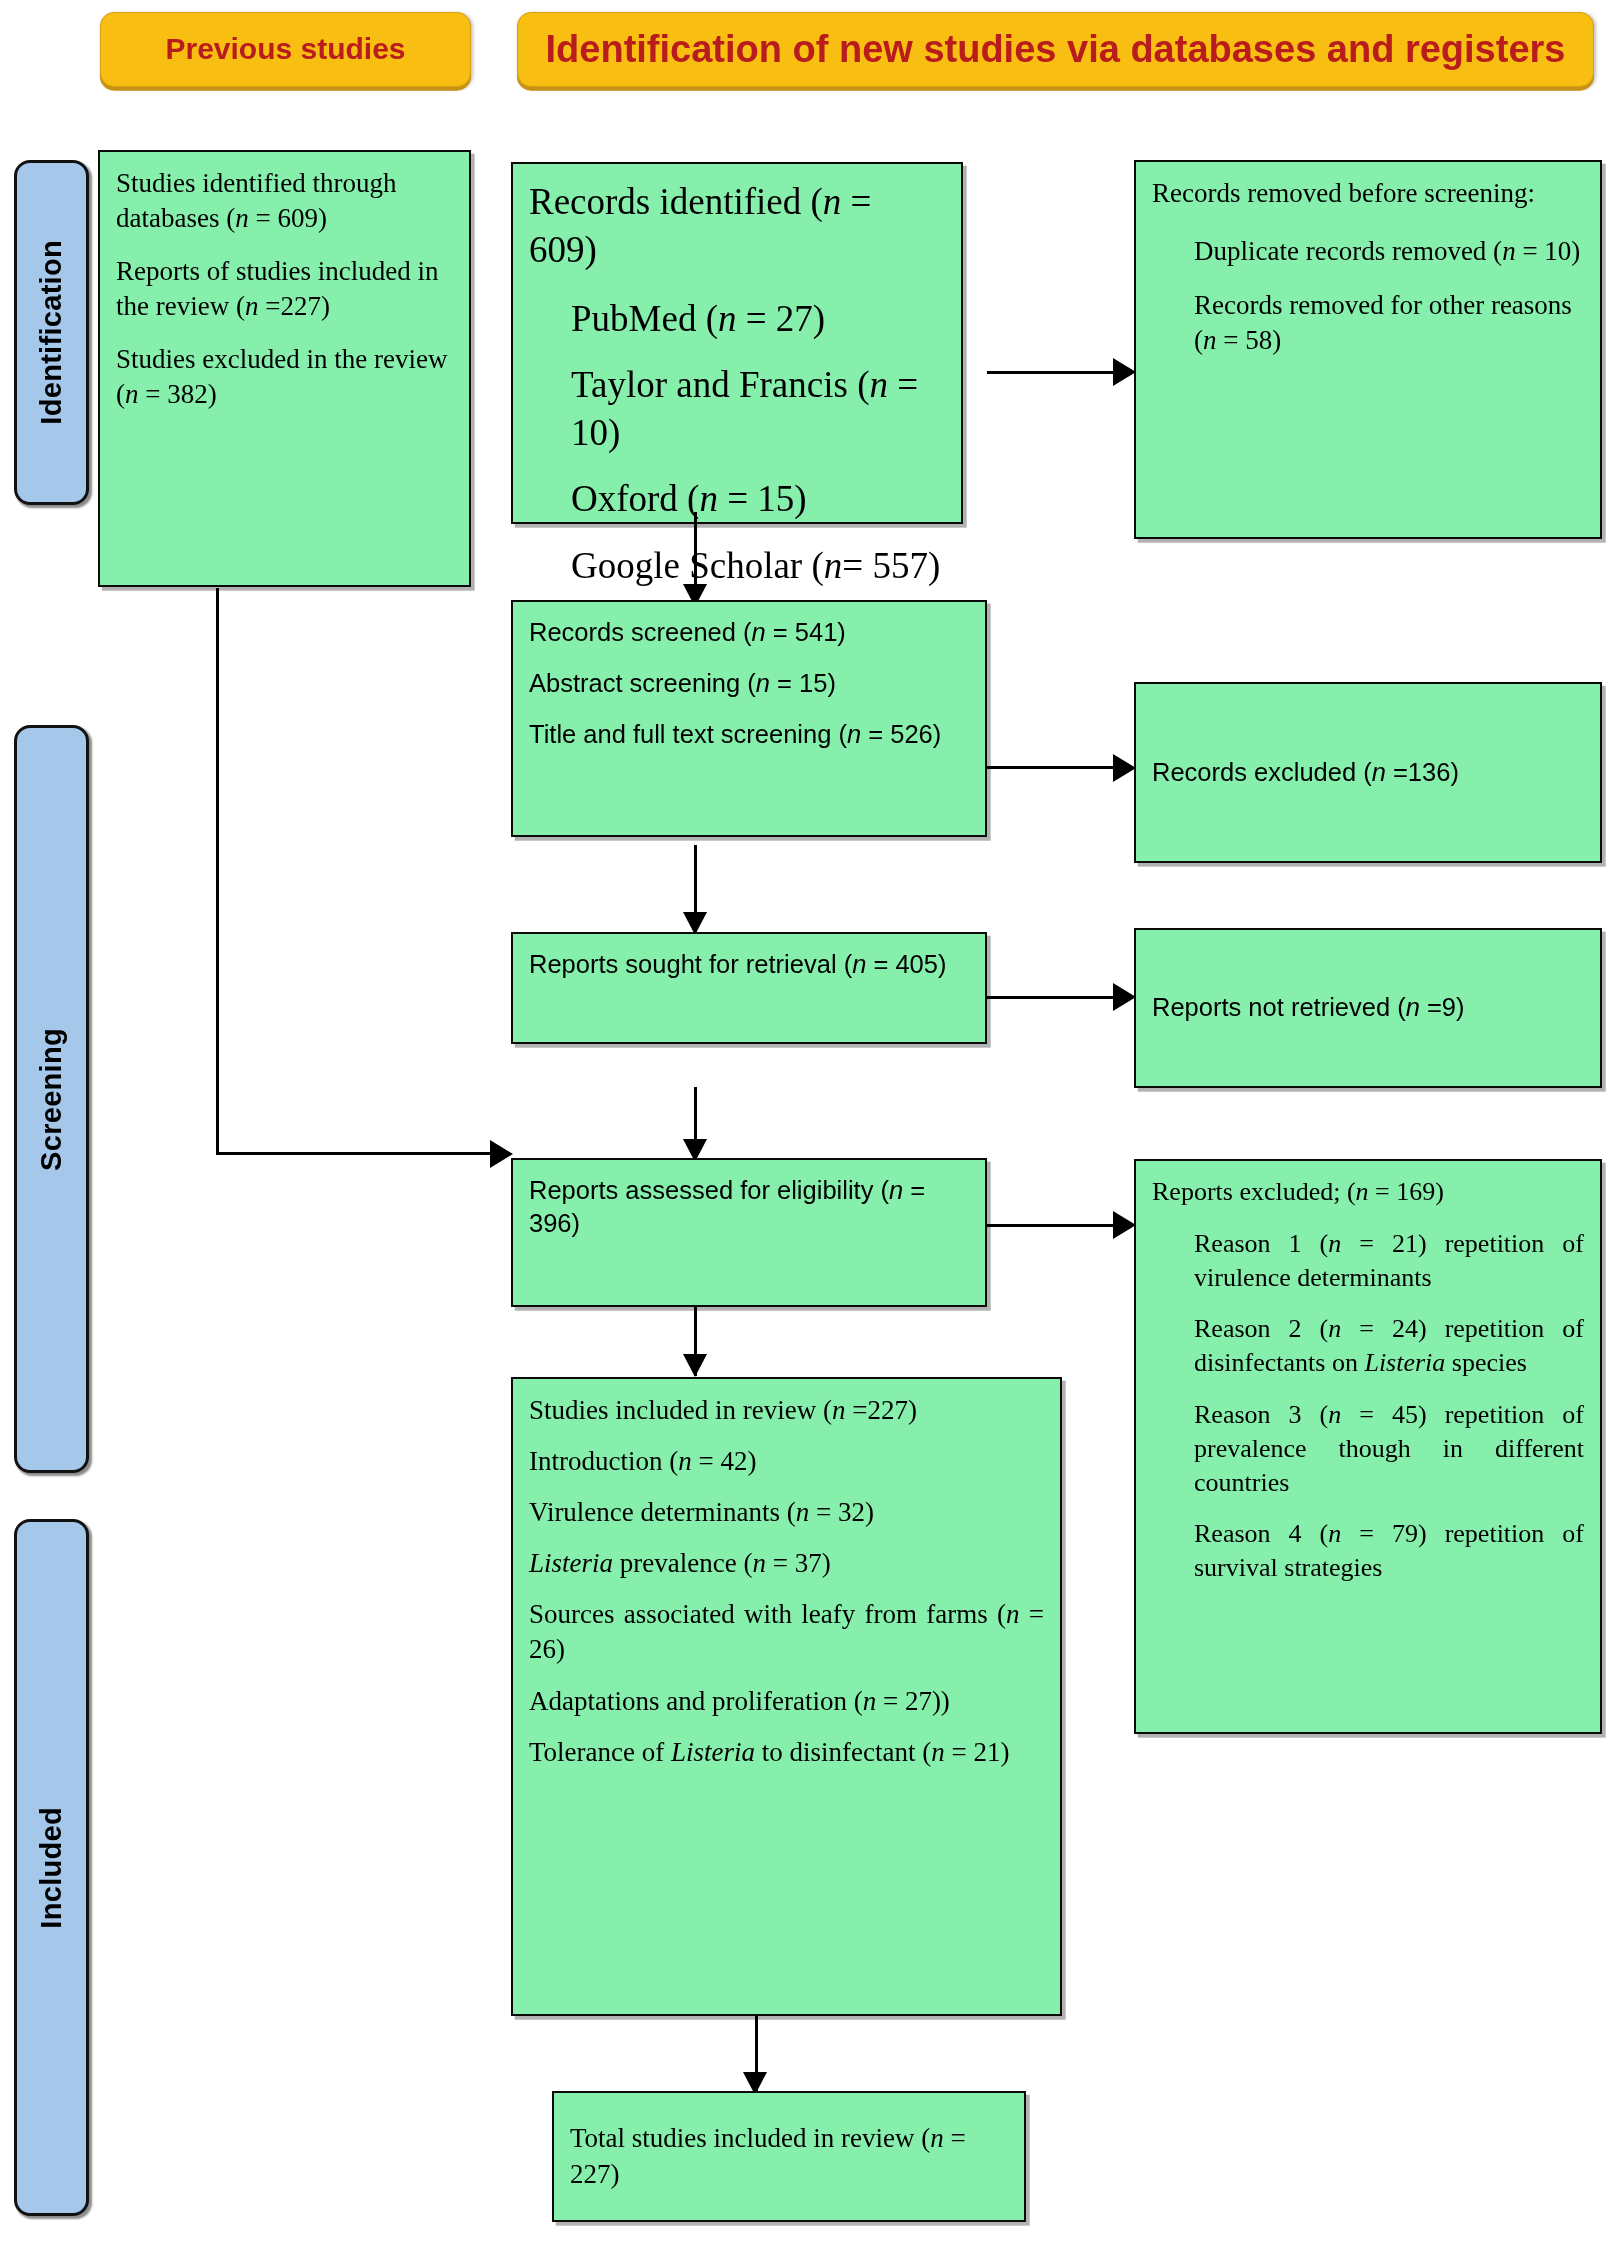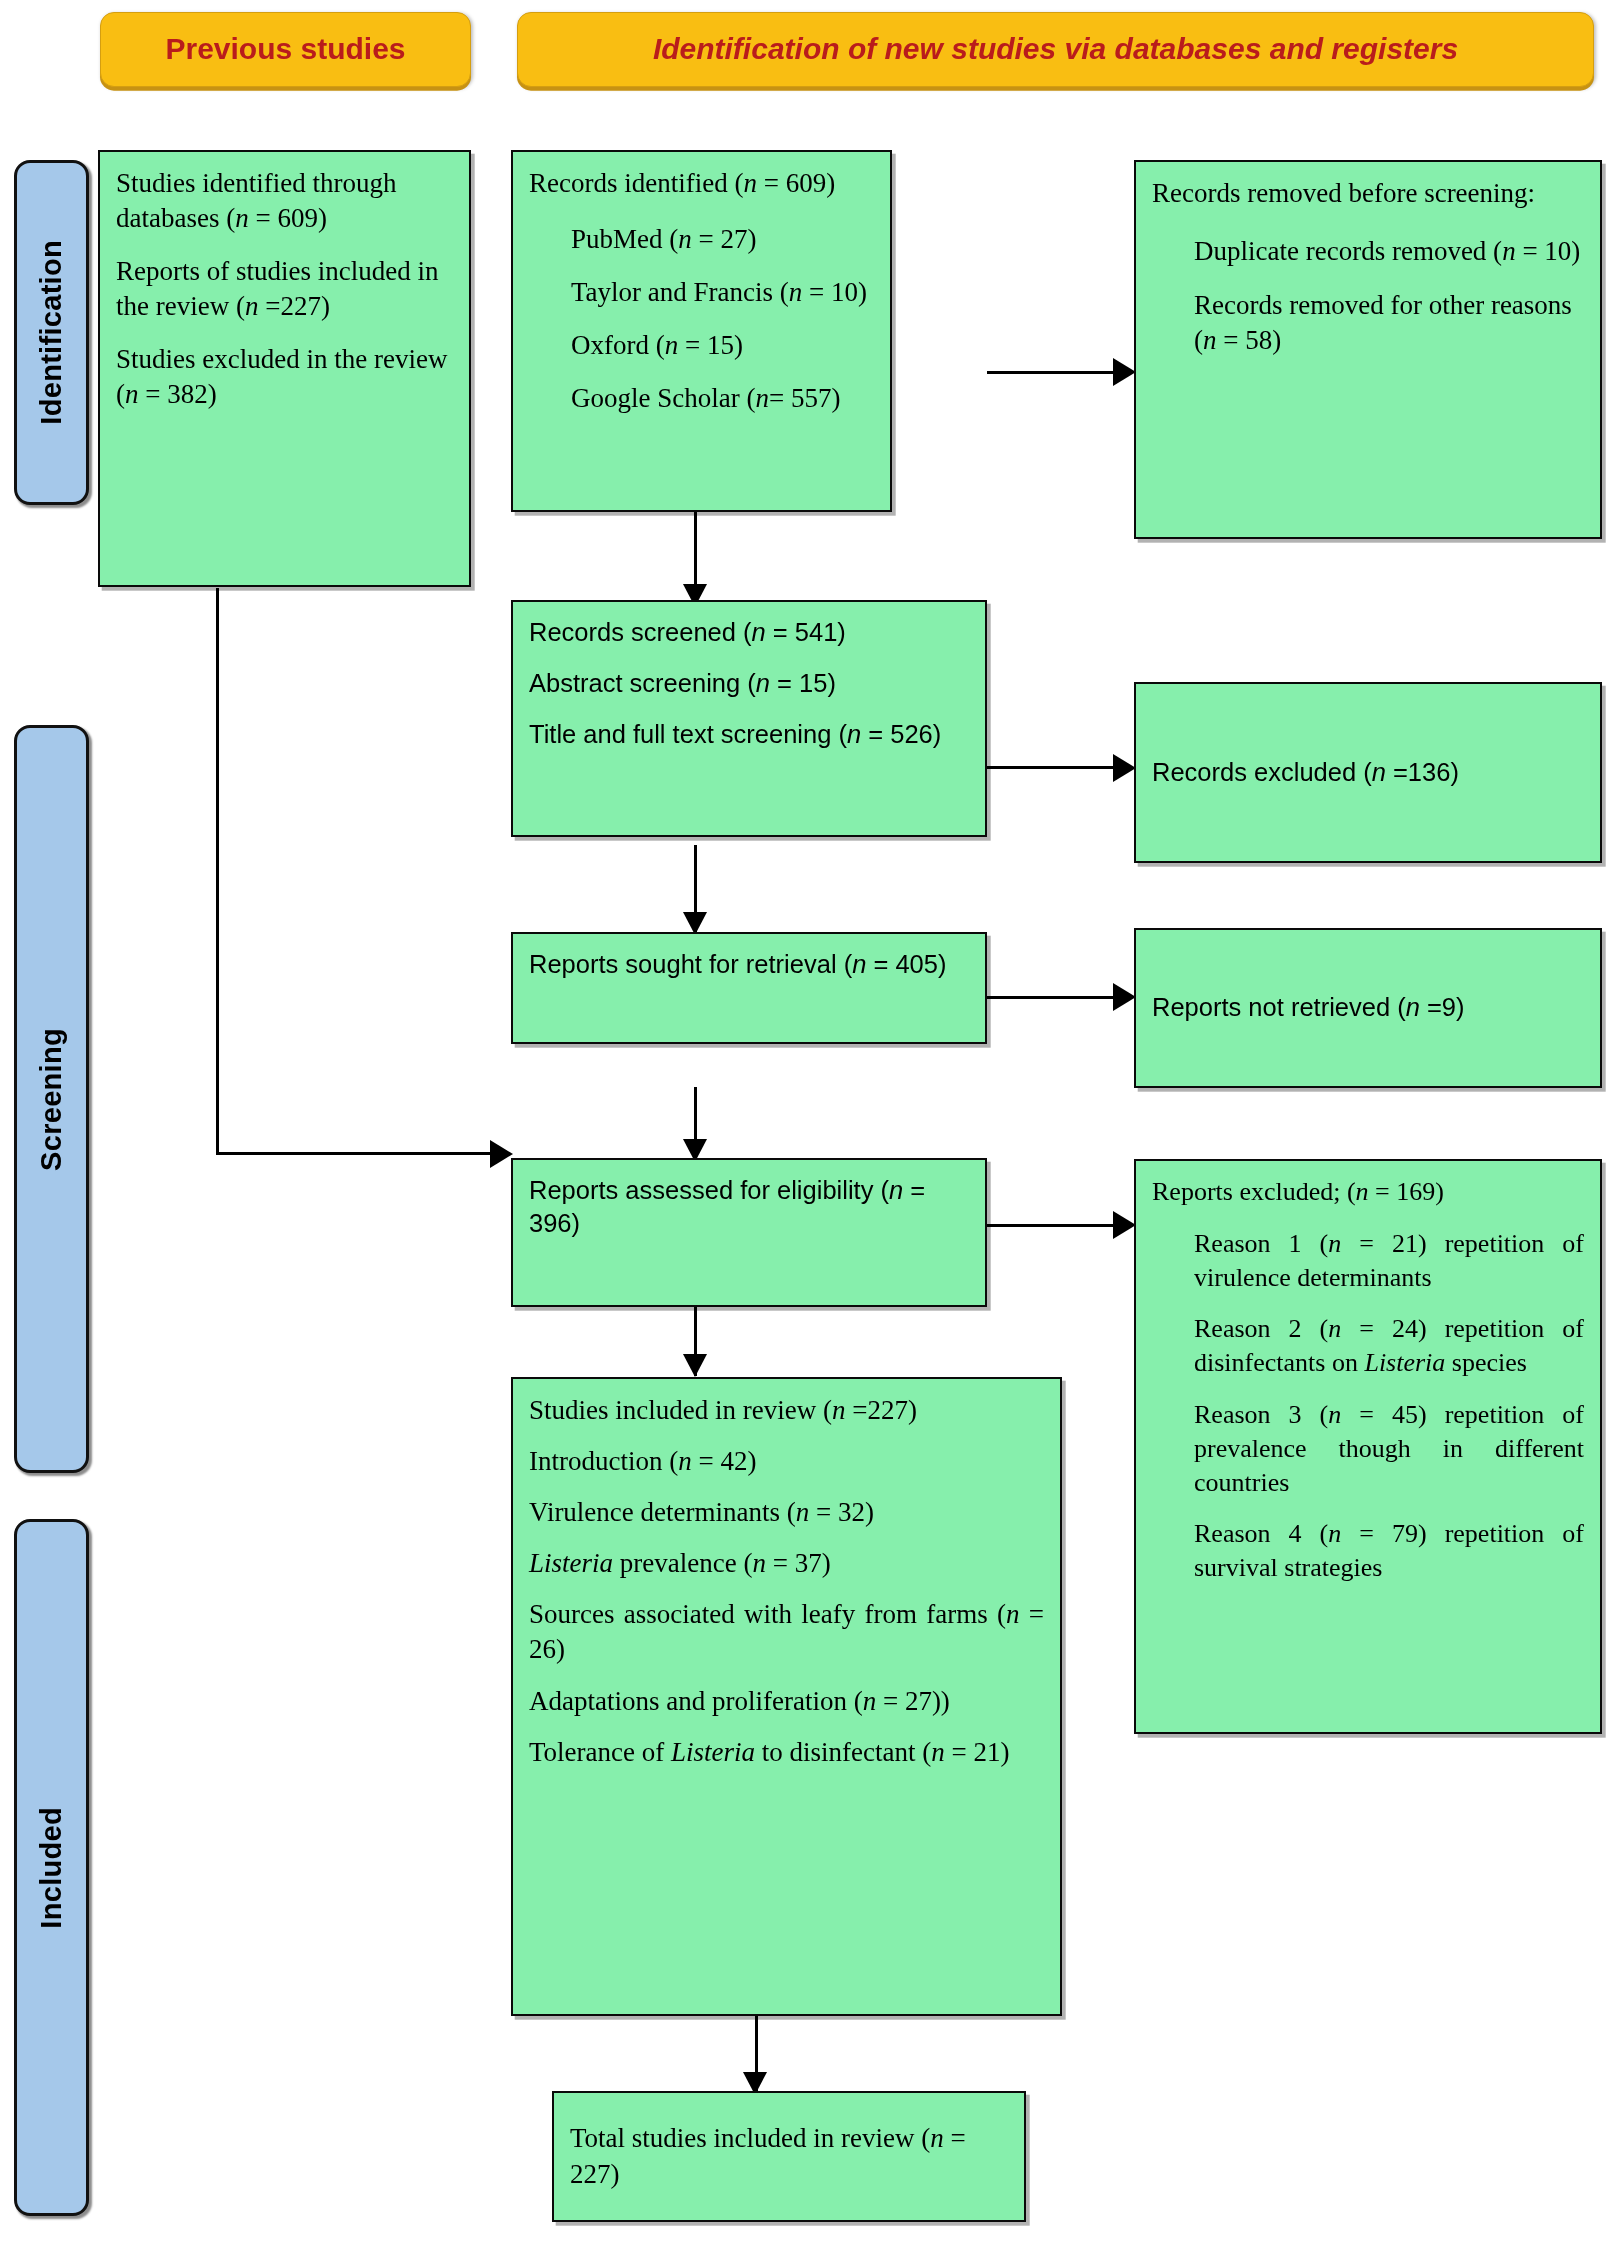--- a/index.html
+++ b/index.html
@@ -72,21 +72,21 @@
     border-left:23.4px solid #000;
   }
 </style>
 </head>
 <body>
 
 <div class="abs banner" style="left:100px;top:11.7px;width:371px;height:75px;font-size:30px;">
   <span>Previous studies</span>
 </div>
 
-<div class="abs banner" style="left:517px;top:11.7px;width:1077px;height:75px;font-size:30px;font-style:italic;">
+<div class="abs banner" style="left:517px;top:11.7px;width:1077px;height:75px;font-size:38px;">
   <span>Identification of new studies via databases and registers</span>
 </div>
 
 <div class="abs pill" style="left:14.4px;top:160px;width:75px;height:345px;">
   <span style="font-size:29px;">Identification</span>
 </div>
 
 <div class="abs pill" style="left:14.4px;top:725px;width:75px;height:748px;">
   <span style="font-size:29px;">Screening</span>
 </div>
@@ -94,21 +94,21 @@
 <div class="abs pill" style="left:14.4px;top:1519px;width:75px;height:697px;">
   <span style="font-size:29px;">Included</span>
 </div>
 
 <div class="abs box serif" style="left:98px;top:150px;width:373px;height:437px;font-size:27px;">
   <p>Studies identified through databases (<em>n</em> = 609)</p>
   <p>Reports of studies included in the review (<em>n</em> =227)</p>
   <p>Studies excluded in the review (<em>n</em> = 382)</p>
 </div>
 
-<div class="abs box serif" style="left:511px;top:150px;width:381px;height:362px;font-size:27px;">
+<div class="abs box serif" style="left:511px;top:162px;width:452px;height:362px;font-size:37px;">
   <p style="margin-bottom:21px;">Records identified  (<em>n</em> = 609)</p>
   <p class="indent">PubMed (<em>n</em> = 27)</p>
   <p class="indent">Taylor and Francis (<em>n</em> = 10)</p>
   <p class="indent">Oxford (<em>n</em> = 15)</p>
   <p class="indent">Google Scholar (<em>n</em>= 557)</p>
 </div>
 
 <div class="abs hline" style="left:987px;top:371px;width:133px;"></div>
 <div class="abs arrow-right" style="left:1113px;top:358px;"></div>
 

